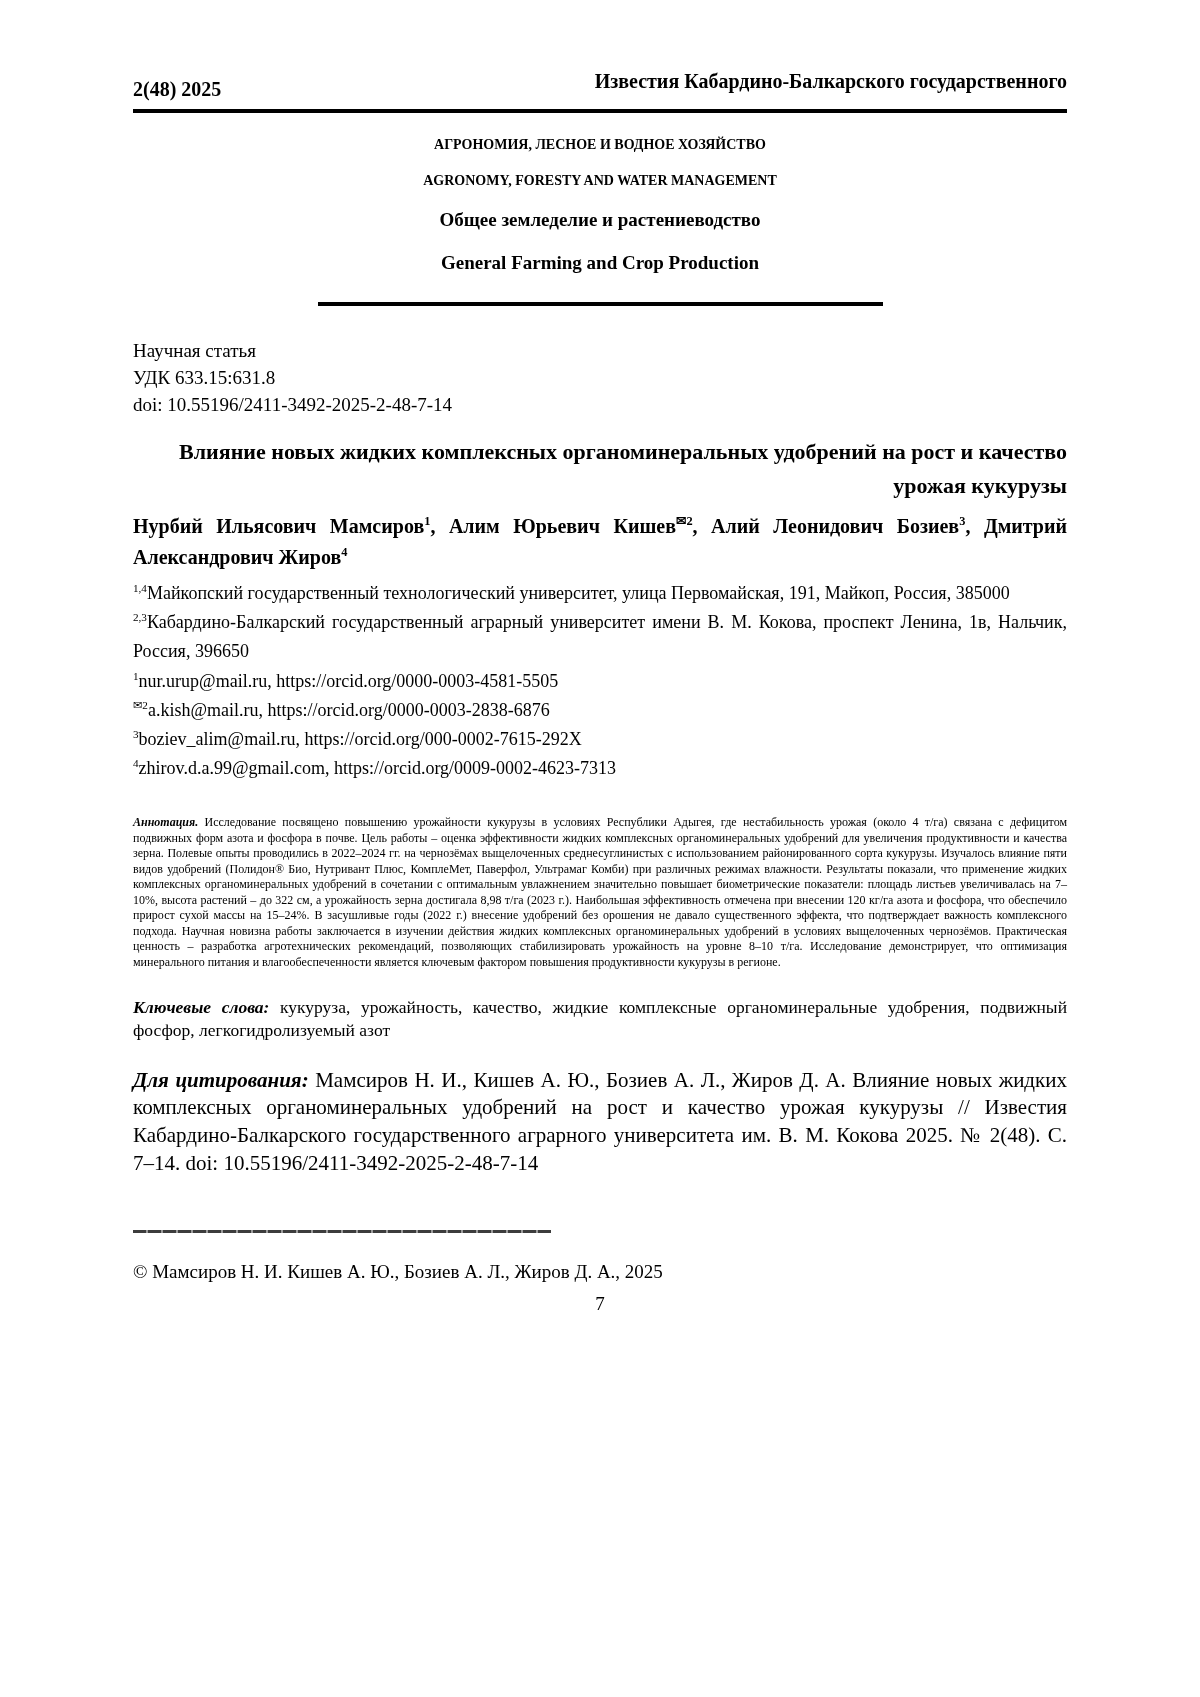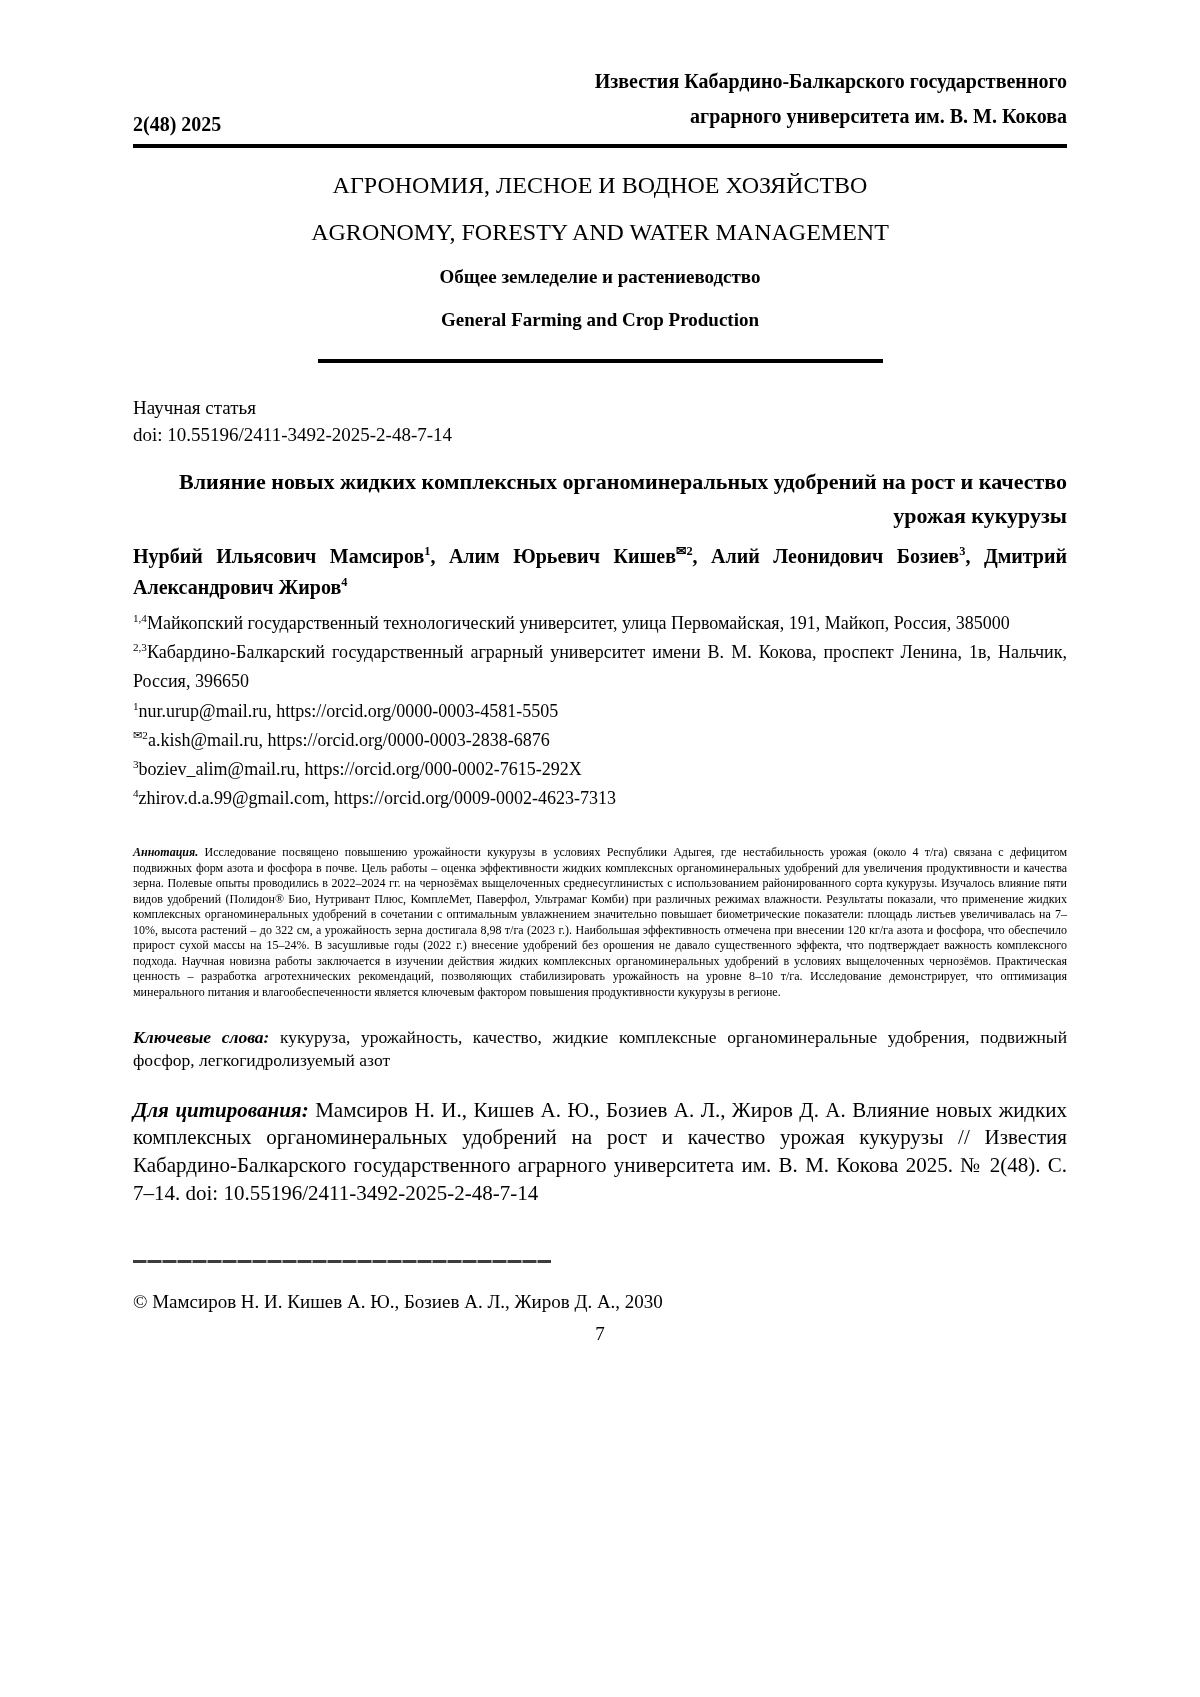--- a/index.html
+++ b/index.html
@@ -20,21 +20,21 @@
     justify-content: space-between;
     align-items: flex-end;
     font-weight: bold;
     font-size: 20px;
     line-height: 1.0;
   }
   .hdr .jname { text-align: right; line-height: 1.75; }
   .hrule { margin-top: 10px; height: 4px; background: #000; }
   
   .sec { text-align: center; margin-top: 24px; }
-  .sec-h { font-weight: normal; font-size: 24px; margin: 16px 0 20px 0; }
+  .sec-h { font-weight: bold; font-size: 14px; margin: 16px 0 20px 0; }
   .sec-s { font-weight: bold; font-size: 19px; margin: 0 0 21px 0; }
   .sec-divider { width: 565px; height: 4px; background: #000; margin: 28px auto 0 auto; }
   
   .meta { margin-top: 32px; font-size: 19px; line-height: 1.42; }
   .meta div { margin: 0; }
   
   .title {
     margin: 16px 0 0 0;
     text-align: right;
     font-size: 22px;
@@ -80,36 +80,36 @@
 </style>
 </head>
 <body>
 
 <div class="page">
 
   <header class="hdr">
     <div class="issue">2(48) 2025</div>
     <div class="jname">
       <div>Известия Кабардино-Балкарского государственного</div>
-      <div>аграрного университета им. В. М. Кокова</div>
     </div>
   </header>
 
   <div class="hrule"></div>
 
   <div class="sec">
     <div class="sec-h">АГРОНОМИЯ, ЛЕСНОЕ И ВОДНОЕ ХОЗЯЙСТВО</div>
     <div class="sec-h">AGRONOMY, FORESTY AND WATER MANAGEMENT</div>
     <div class="sec-s">Общее земледелие и растениеводство</div>
     <div class="sec-s">General Farming and Crop Production</div>
     <div class="sec-divider"></div>
   </div>
 
   <div class="meta">
     <div>Научная статья</div>
+    <div>УДК 633.15:631.8</div>
     <div>doi: 10.55196/2411-3492-2025-2-48-7-14</div>
   </div>
 
   <h1 class="title">Влияние новых жидких комплексных органоминеральных удобрений на рост и качество урожая кукурузы</h1>
 
   <p class="authors"><span>Нурбий Ильясович Мамсиров</span><sup><span>1</span></sup><span>, </span><span>Алим Юрьевич Кишев</span><sup><span>✉</span><span>2</span></sup><span>, </span><span>Алий Леонидович Бозиев</span><sup><span>3</span></sup><span>, </span><span>Дмитрий Александрович Жиров</span><sup><span>4</span></sup></p>
 
   <div class="aff-block">
     <p class="aff"><sup>1,4</sup><span>Майкопский государственный технологический университет, улица Первомайская, 191, Майкоп, Россия, 385000</span></p>
     <p class="aff"><sup>2,3</sup><span>Кабардино-Балкарский государственный аграрный университет имени В. М. Кокова, проспект Ленина, 1в, Нальчик, Россия, 396650</span></p>
@@ -123,17 +123,17 @@
   </div>
 
   <p class="abstract"><span class="lbl">Аннотация.</span> <span>Исследование посвящено повышению урожайности кукурузы в условиях Республики Адыгея, где нестабильность урожая (около 4 т/га) связана с дефицитом подвижных форм азота и фосфора в почве. Цель работы – оценка эффективности жидких комплексных органоминеральных удобрений для увеличения продуктивности и качества зерна. Полевые опыты проводились в 2022–2024 гг. на чернозёмах выщелоченных среднесуглинистых с использованием районированного сорта кукурузы. Изучалось влияние пяти видов удобрений (Полидон® Био, Нутривант Плюс, КомплеМет, Паверфол, Ультрамаг Комби) при различных режимах влажности. Результаты показали, что применение жидких комплексных органоминеральных удобрений в сочетании с оптимальным увлажнением значительно повышает биометрические показатели: площадь листьев увеличивалась на 7–10%, высота растений – до 322 см, а урожайность зерна достигала 8,98 т/га (2023 г.). Наибольшая эффективность отмечена при внесении 120 кг/га азота и фосфора, что обеспечило прирост сухой массы на 15–24%. В засушливые годы (2022 г.) внесение удобрений без орошения не давало существенного эффекта, что подтверждает важность комплексного подхода. Научная новизна работы заключается в изучении действия жидких комплексных органоминеральных удобрений в условиях выщелоченных чернозёмов. Практическая ценность – разработка агротехнических рекомендаций, позволяющих стабилизировать урожайность на уровне 8–10 т/га. Исследование демонстрирует, что оптимизация минерального питания и влагообеспеченности является ключевым фактором повышения продуктивности кукурузы в регионе.</span></p>
 
   <p class="keywords"><span class="lbl">Ключевые слова:</span> <span>кукуруза, урожайность, качество, жидкие комплексные органоминеральные удобрения, подвижный фосфор, легкогидролизуемый азот</span></p>
 
   <p class="citation"><span class="lbl">Для цитирования:</span> <span>Мамсиров Н. И., Кишев А. Ю., Бозиев А. Л., Жиров Д. А. Влияние новых жидких комплексных органоминеральных удобрений на рост и качество урожая кукурузы // Известия Кабардино-Балкарского государственного аграрного университета им. В. М. Кокова 2025. № 2(48). С. 7–14. doi: 10.55196/2411-3492-2025-2-48-7-14</span></p>
 
   <div class="foot-sep"></div>
 
-  <p class="copyright">© Мамсиров Н. И. Кишев А. Ю., Бозиев А. Л., Жиров Д. А., 2030</p>
+  <p class="copyright">© Мамсиров Н. И. Кишев А. Ю., Бозиев А. Л., Жиров Д. А., 2025</p>
 
   <div class="pageno">7</div>
 
 </div>
 
 </body></html>

